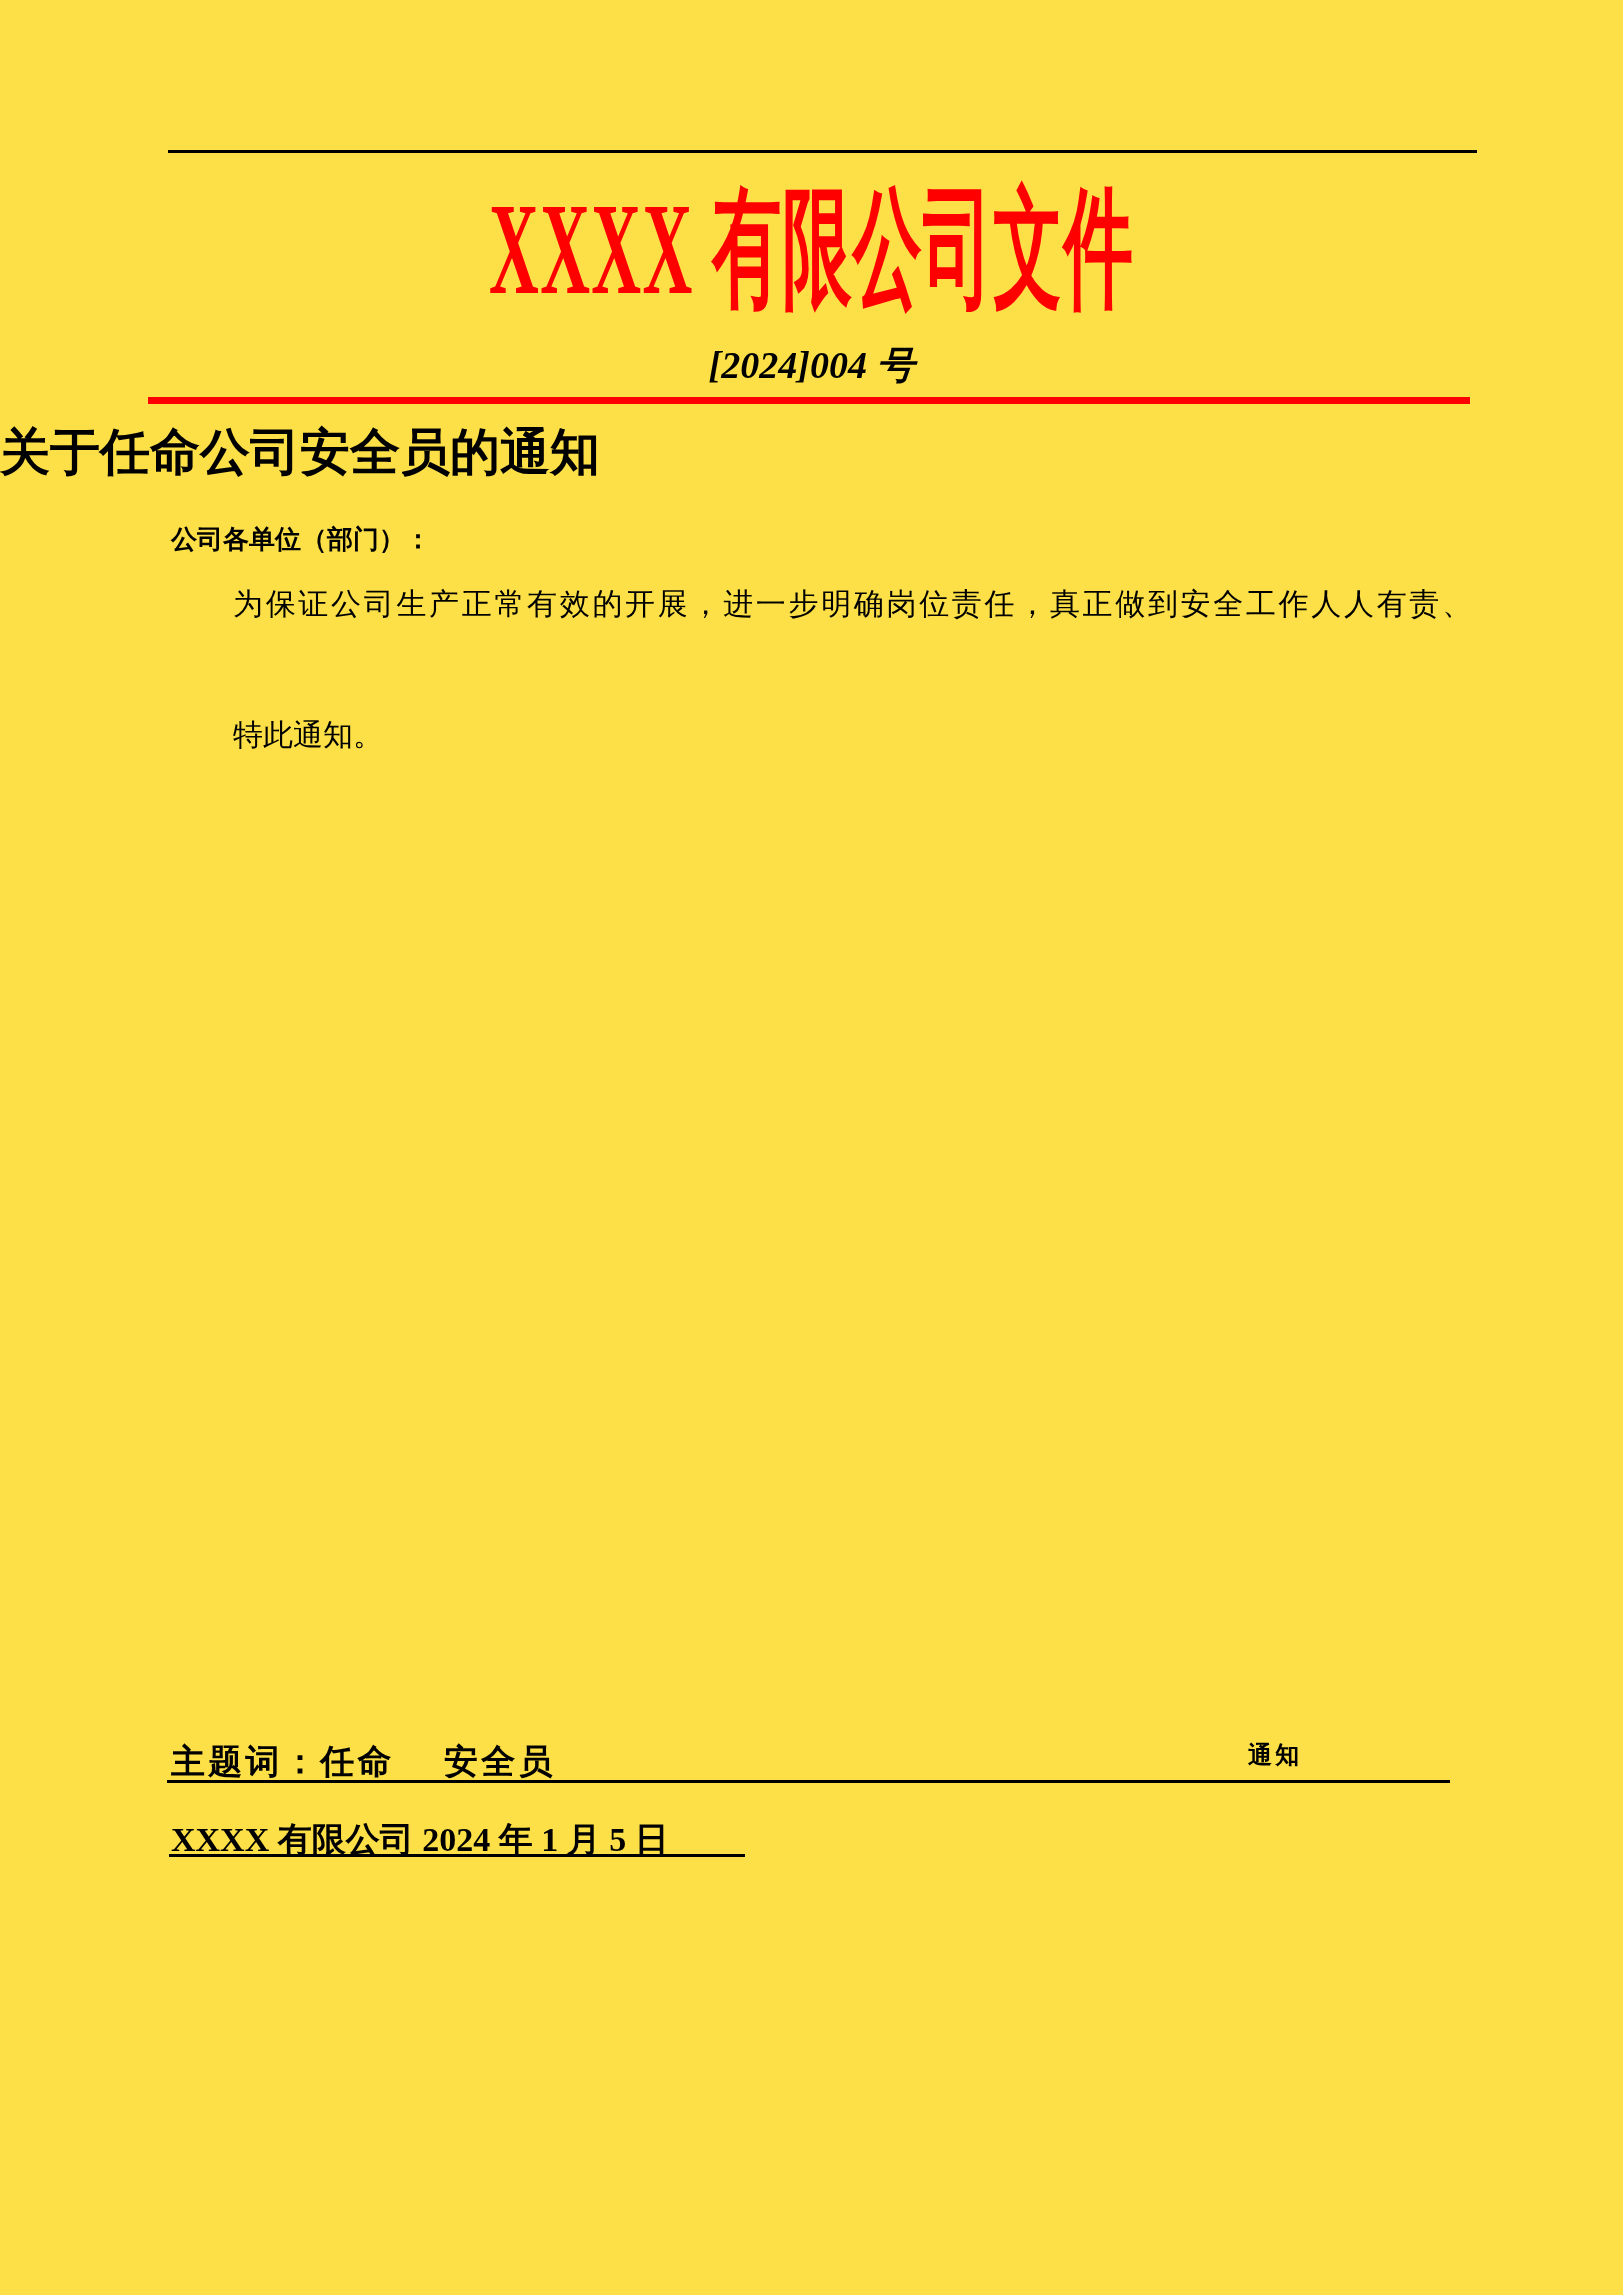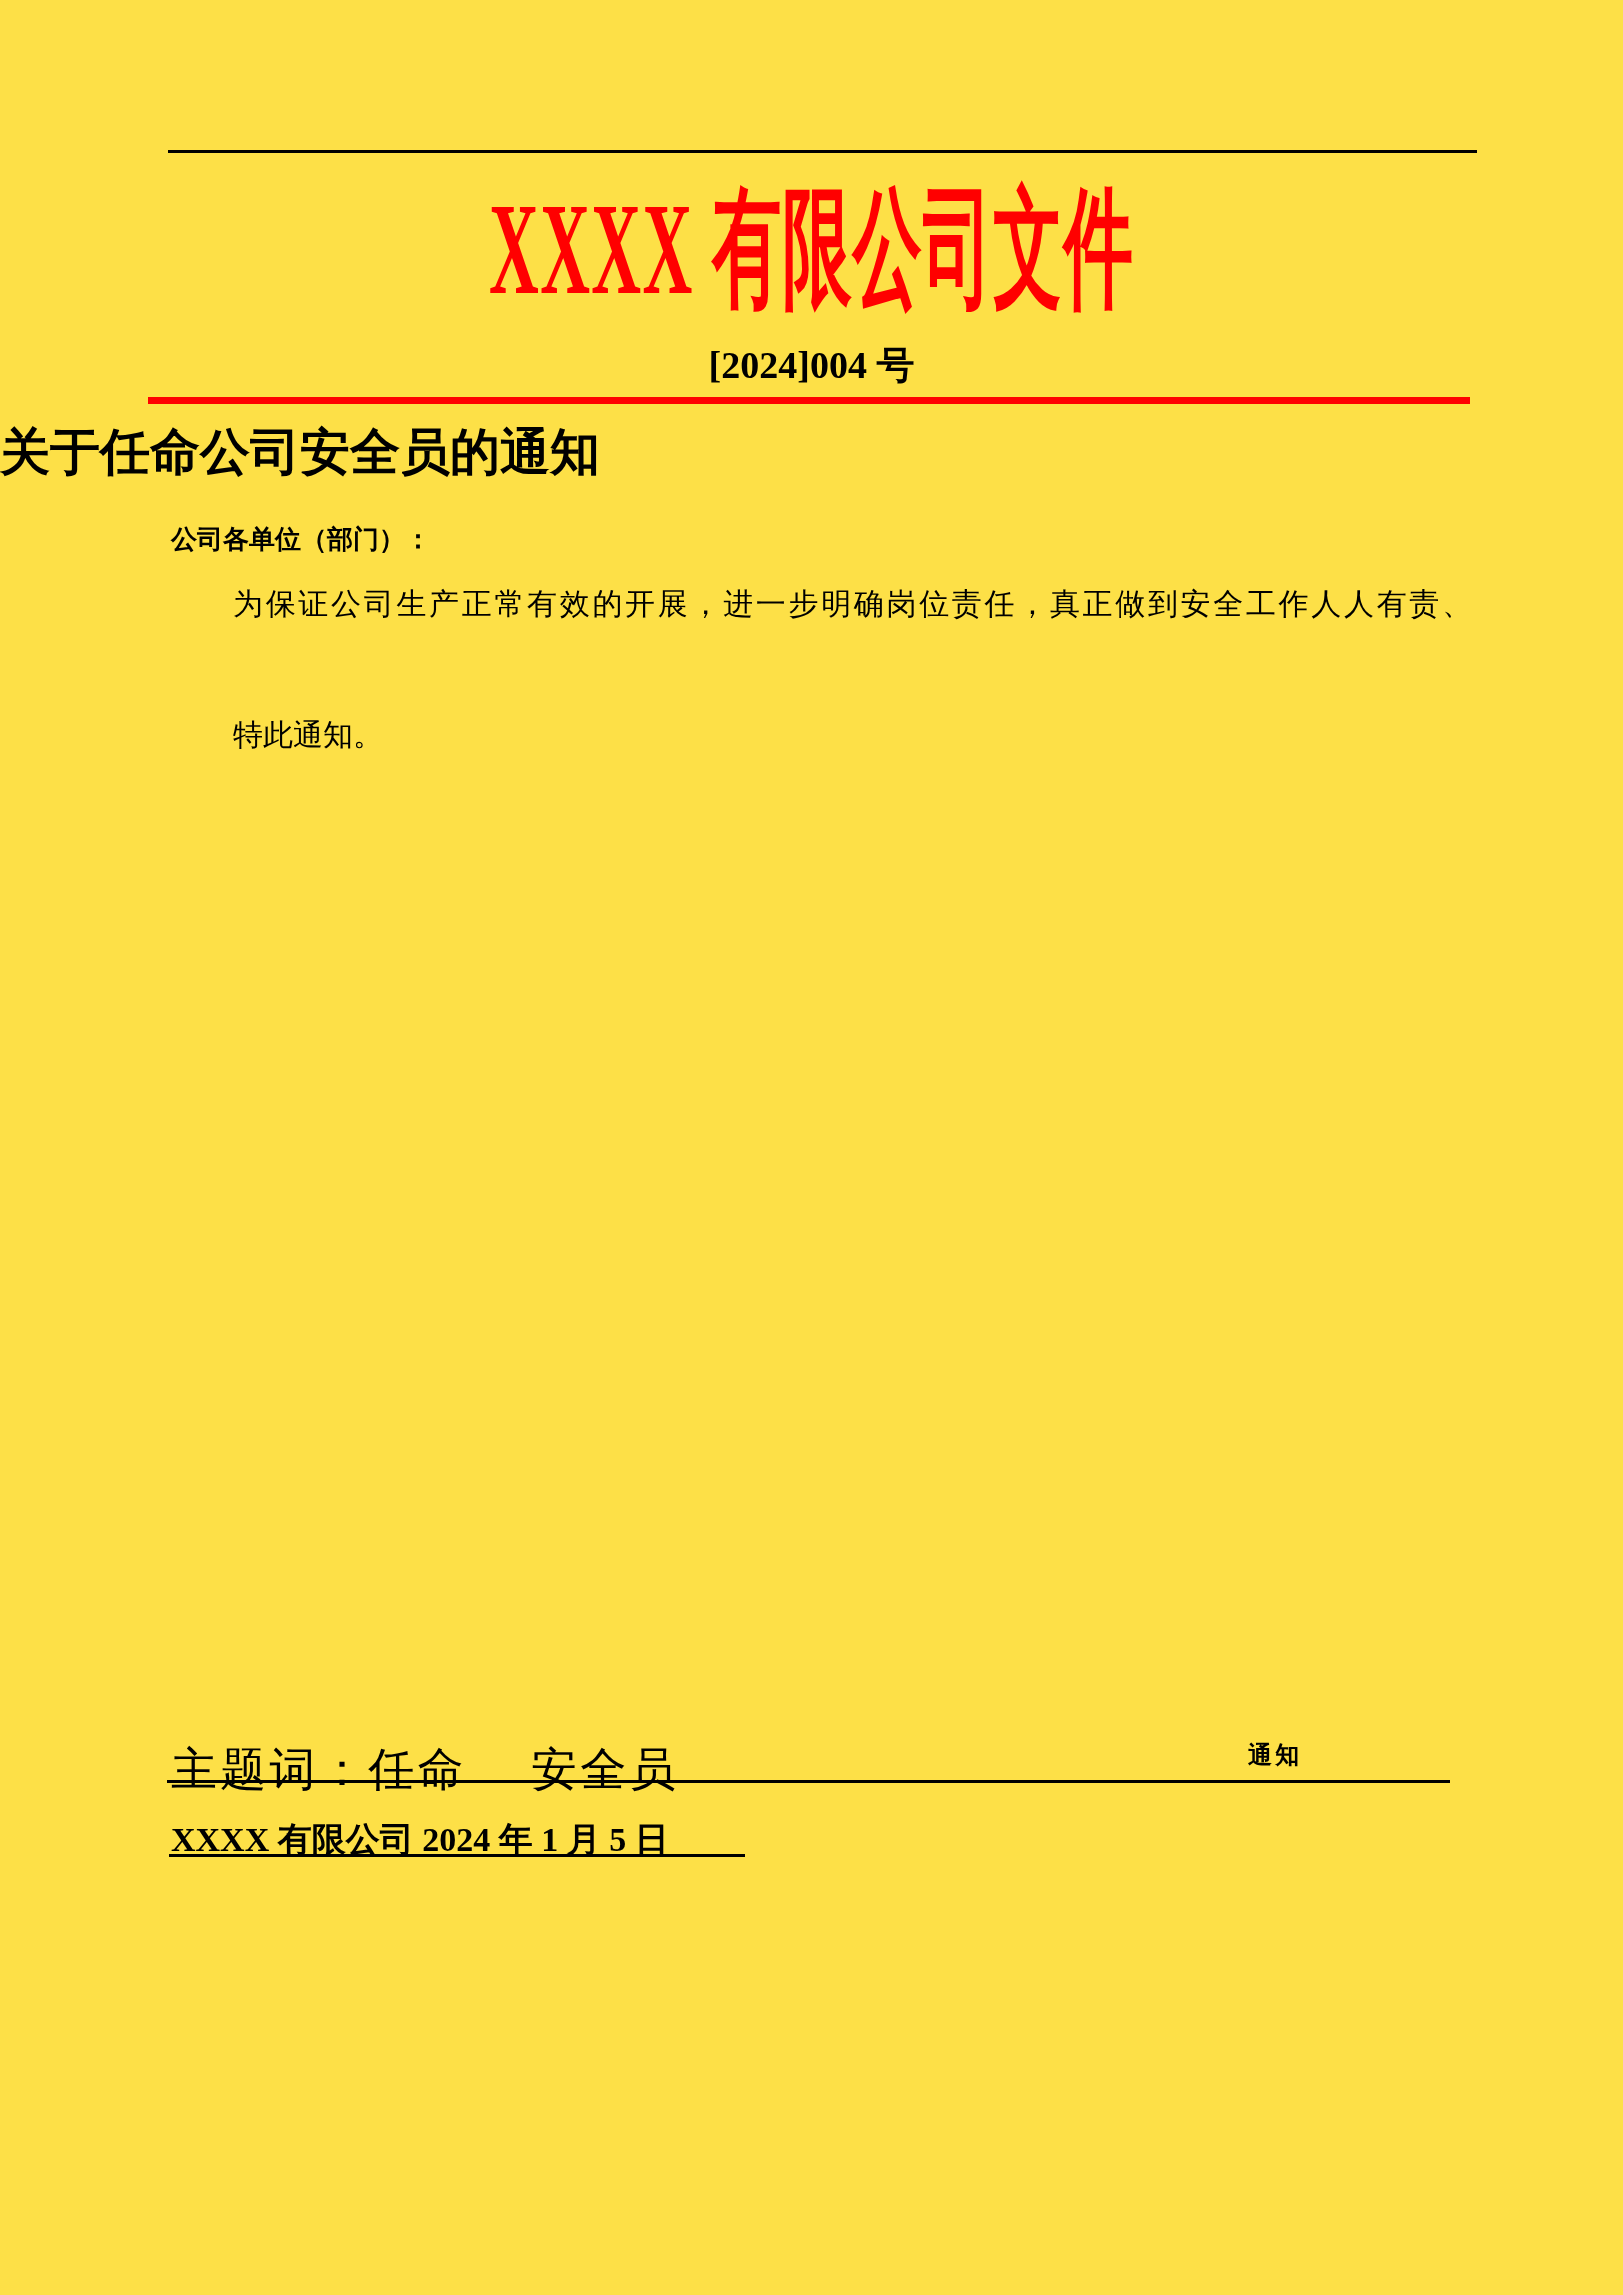--- a/index.html
+++ b/index.html
@@ -29,20 +29,21 @@
     transform-origin: center top;
     white-space: nowrap;
   }
   .doc-number {
     position: absolute;
     left: 0; top: 343px; width: 1623px;
     text-align: center;
     font-size: 38px;
     font-weight: bold;
     line-height: 1.2;
+    font-style: italic;
   }
   .notice-title {
     position: absolute;
     left: 0; top: 420px; width: 1623px;
     text-align: left;
     font-size: 50px;
     font-weight: bold;
     line-height: 1.3;
   }
   .salutation {
@@ -63,22 +64,22 @@
     text-align-last: justify;
     text-justify: inter-character;
   }
   .body-line-1 { left: 233px; top: 584px;  width: 1239px; }
   .body-line-2 { left: 171px; top: 650px;  width: 1301px; }
   .body-line-3 { left: 233px; top: 715px; white-space: nowrap; text-align: right; }
 
   .subject-label {
     position: absolute;
     left: 171px; top: 1739px;
-    font-size: 46px;
-    font-weight: normal;
+    font-size: 34px;
+    font-weight: bold;
     letter-spacing: 3.3px;
     white-space: pre;
   }
   .doc-type {
     position: absolute;
     left: 1248px; top: 1739px;
     font-size: 24px;
     font-weight: bold;
     letter-spacing: 3.3px;
     white-space: nowrap;

